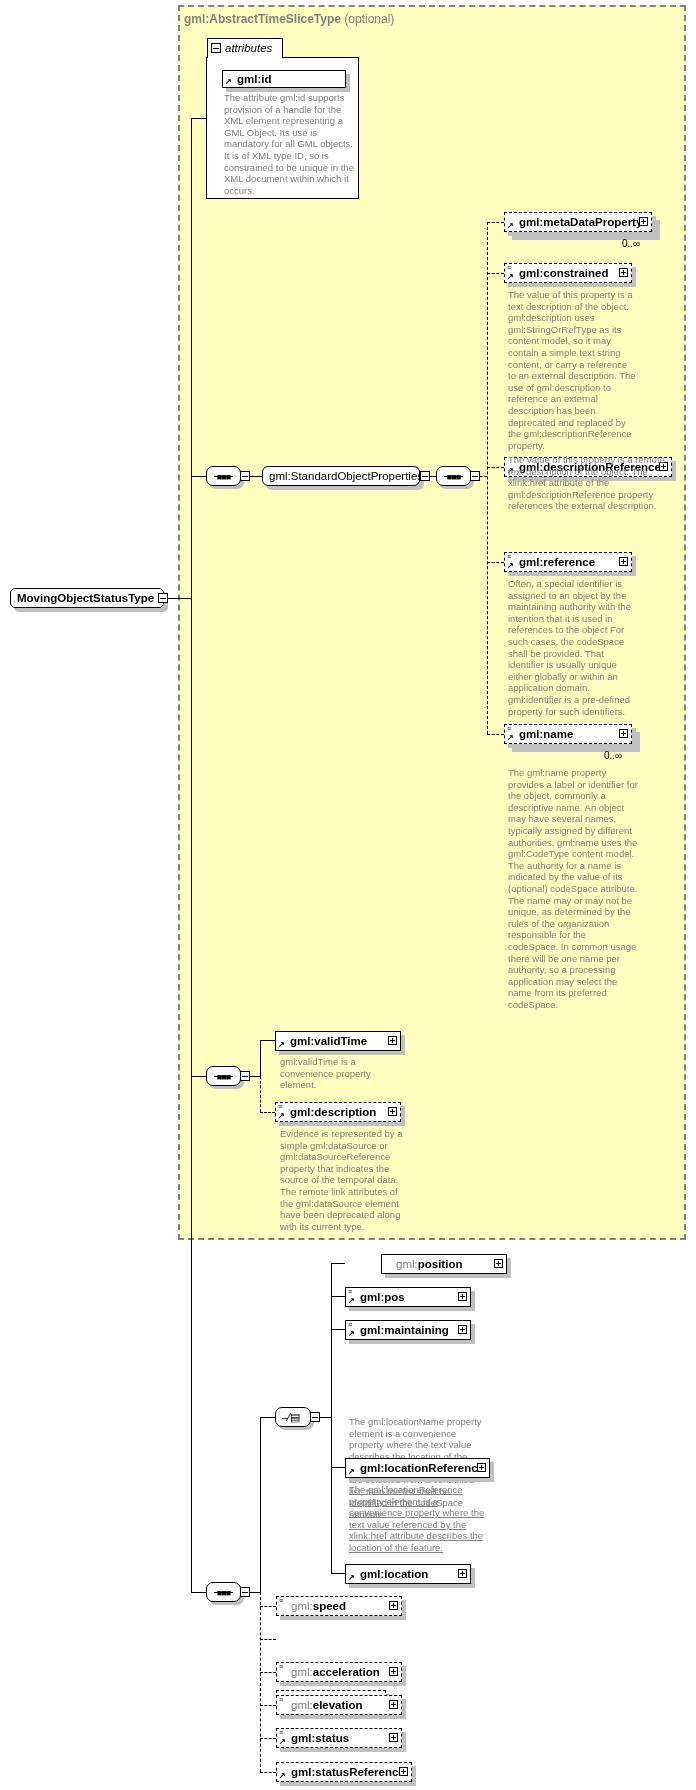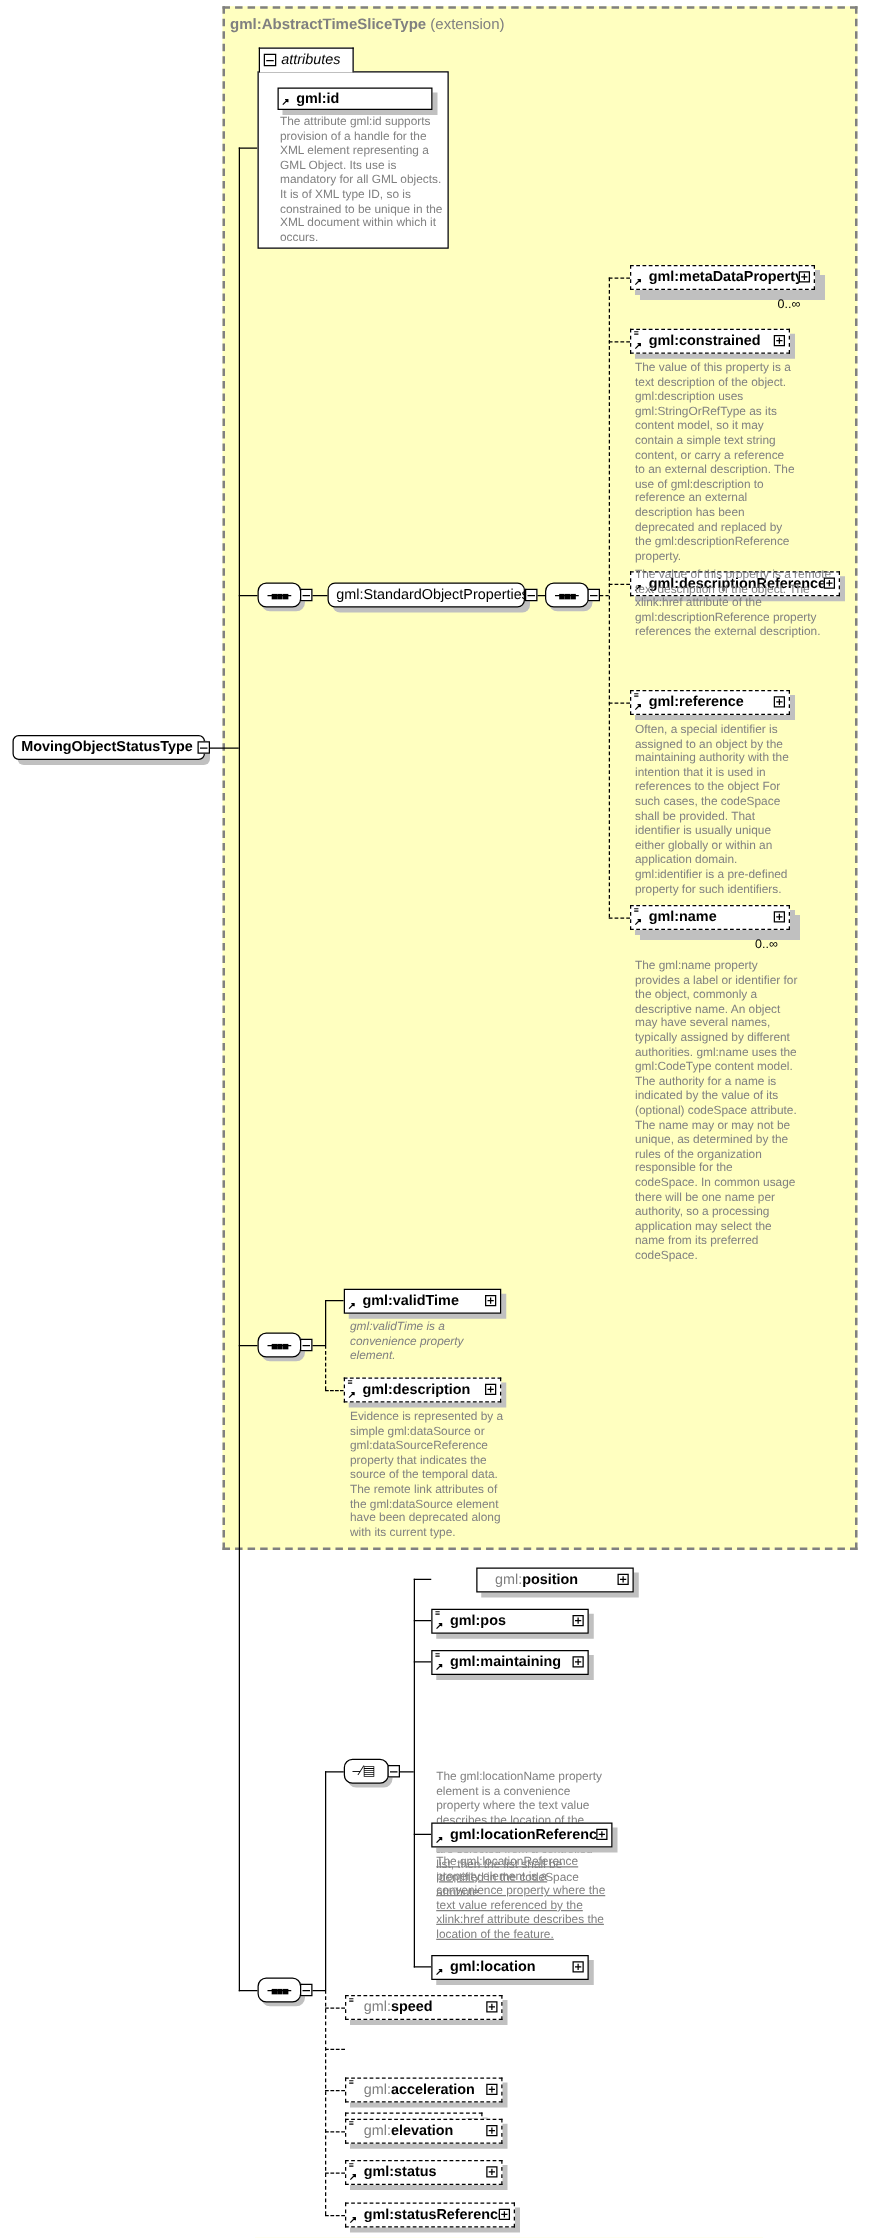--- a/index.html
+++ b/index.html
@@ -28,21 +28,21 @@
   .comp .dots{position:absolute;left:50%;top:6.5px;transform:translateX(-50%);font-size:9px;line-height:6px;letter-spacing:-1px;font-weight:bold;}
   .root{position:absolute;left:10px;top:588px;width:154px;height:20px;background:#fff;border:1px solid #000;border-radius:5px;box-sizing:border-box;box-shadow:4px 4px 0 #c0c0c0;font-size:11.5px;font-weight:bold;line-height:18px;padding-left:6px;}
   .group{position:absolute;left:262px;top:466px;width:158px;height:20px;background:#fff;border:1px solid #000;border-radius:6px;box-sizing:border-box;box-shadow:4px 4px 0 #c0c0c0;font-size:11.5px;line-height:18px;padding-left:6px;}
   .attr-tab{position:absolute;left:207px;top:38px;width:76px;height:20px;background:#fff;border:1px solid #000;border-bottom:none;box-sizing:border-box;font-size:11.5px;font-style:italic;line-height:18px;padding-left:17px;}
   .attr-box{position:absolute;left:206px;top:57px;width:153px;height:142px;background:#fff;border:1px solid #000;box-sizing:border-box;}
 </style>
 </head>
 <body>
 
 <div class="ext"></div>
-<div class="ext-title"><b>gml:AbstractTimeSliceType</b> <span>(extension)</span></div>
+<div class="ext-title"><b>gml:AbstractTimeSliceType</b> <span>(optional)</span></div>
 
 <div class="root"><span>MovingObjectStatusType</span></div>
 <div class="minus" style="left:158px;top:593px;"></div>
 <div class="hl" style="left:168px;top:598px;width:23px;"></div>
 
 <div class="vl" style="left:191px;top:118px;height:1475px;"></div>
 <div class="hl" style="left:191px;top:118px;width:15px;"></div>
 
 <div class="attr-box"></div>
 <div class="attr-tab"><span>attributes</span></div>
@@ -97,21 +97,21 @@
     <div class="dots">■■■</div>
   </div>
 <div class="minus" style="left:240px;top:1071px;"></div>
 <div class="hl" style="left:250px;top:1076px;width:10px;"></div>
 <div class="vl" style="left:260px;top:1040px;height:36px;"></div>
 <div class="vld" style="left:260px;top:1076px;height:36px;"></div>
 <div class="hl" style="left:260px;top:1040px;width:15px;"></div>
 <div class="hld" style="left:260px;top:1112px;width:15px;"></div>
 
 <div class="el" style="left:275px;top:1031px;width:126px;"><span class="ref-arrow">↗</span><span>gml:validTime</span><span class="plus"></span></div>
-<div class="desc" style="left:280px;top:1056px;width:110px;font-style:italic;">gml:validTime is a convenience property element.</div>
+<div class="desc" style="left:280px;top:1056px;width:110px;">gml:validTime is a convenience property element.</div>
 
 <div class="el opt" style="left:275px;top:1102px;width:126px;"><span class="txt-icon">≡</span><span class="ref-arrow">↗</span><span>gml:description</span><span class="plus"></span></div>
 <div class="desc" style="left:280px;top:1128px;width:130px;">Evidence is represented by a simple gml:dataSource or gml:dataSourceReference property that indicates the source of the temporal data. The remote link attributes of the gml:dataSource element have been deprecated along with its current type.</div>
 
 <div class="hl" style="left:191px;top:1592px;width:15px;"></div>
 <div class="comp" style="left:206px;top:1582px;width:35px;">
     <div class="seq"></div>
     <div class="dots">■■■</div>
   </div>
 <div class="minus" style="left:240px;top:1587px;"></div>

